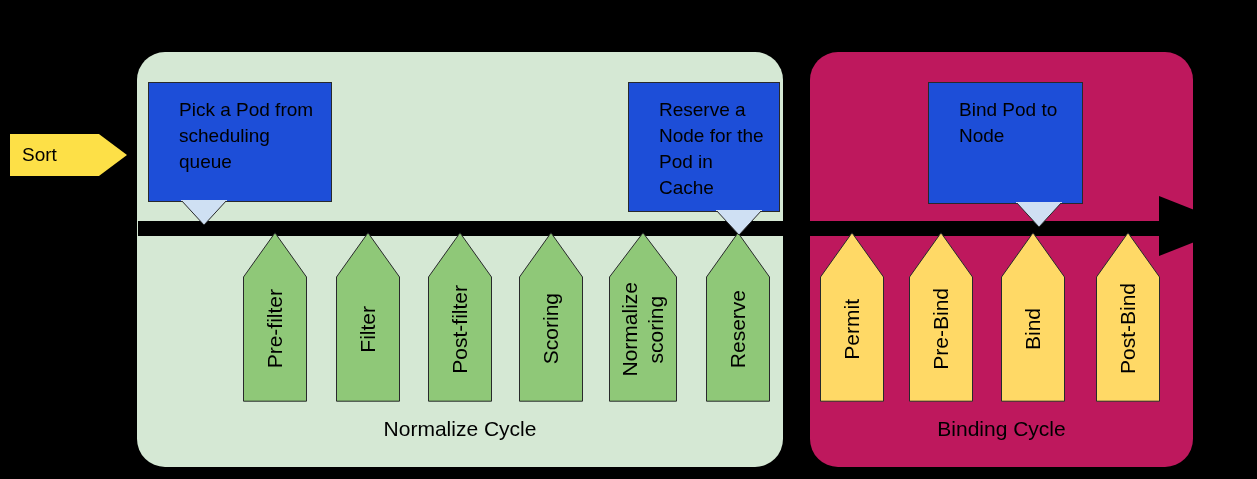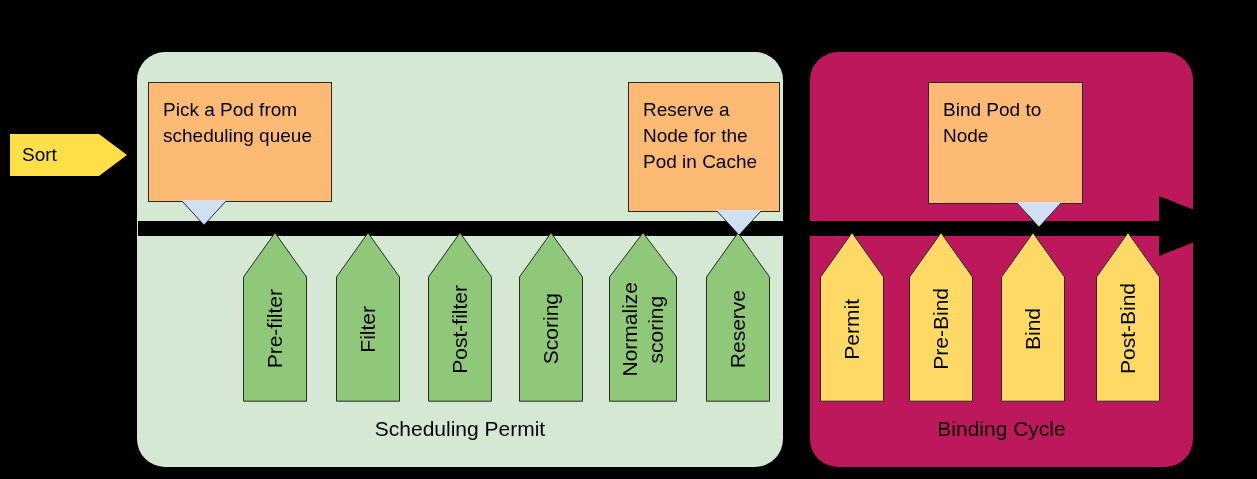--- a/index.html
+++ b/index.html
@@ -61,24 +61,24 @@
     display:flex;align-items:center;
   }
   #sort-arrow .lbl{
     padding-left:12px;
     font-size:19px;color:#000;
   }
 
   
   .callout{
     position:absolute;
-    background:#fdba74;
+    background:#1d4ed8;
     border:1px solid #28292b;
     box-sizing:border-box;
-    padding:14px 14px 6px 14px;
+    padding:14px 14px 6px 30px;
     font-size:19px;
     line-height:26px;
     color:#000;
   }
   .tail-wrap{
     position:absolute;
     bottom:-25px;
     width:46px;height:26px;
   }
   .tail-svg{display:block;}
@@ -116,21 +116,21 @@
   }
   .plugin.green .txt span{ margin-top:24px; }
   .plugin.yellow .txt span{ margin-top:24px; }
 </style>
 </head>
 <body>
 
 <div id="stage">
 
   <div class="panel" id="sched-panel">
-    <div class="cycle-label">Scheduling Permit</div>
+    <div class="cycle-label">Normalize Cycle</div>
   </div>
 
   <div class="panel" id="bind-panel">
     <div class="cycle-label">Binding Cycle</div>
   </div>
 
   <div id="sort-arrow">
     <div class="lbl">Sort</div>
   </div>
 

